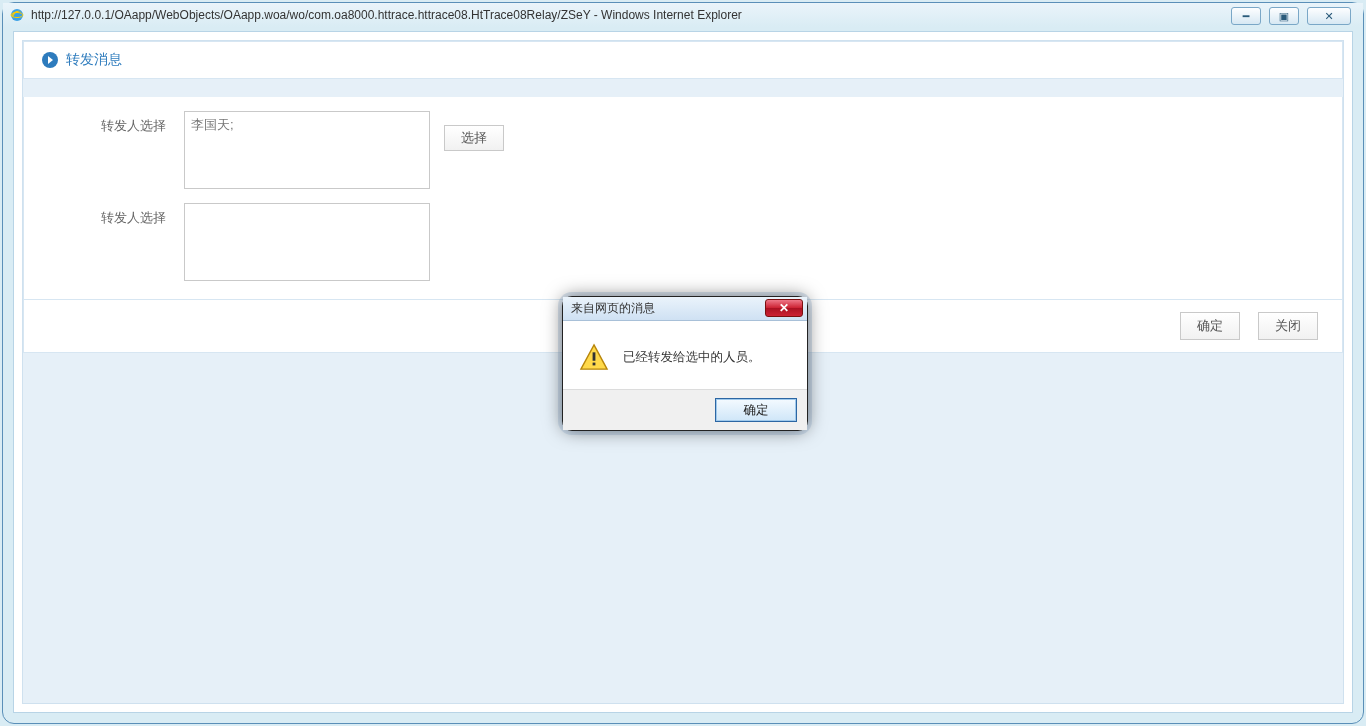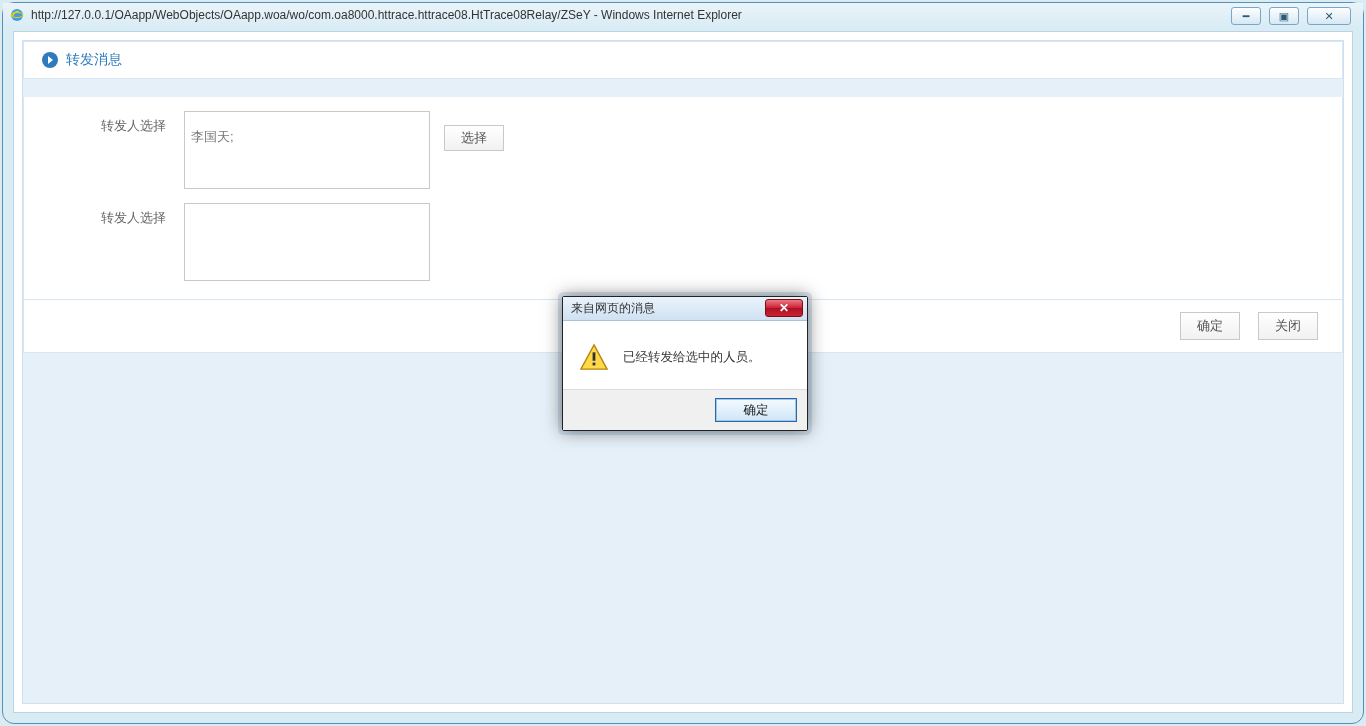--- a/index.html
+++ b/index.html
@@ -101,21 +101,21 @@
     padding-right:18px;
     padding-top:6px;
     color:#666;
     font-size:13px;
   }
   .ta {
     width:246px; height:78px;
     resize:none;
     font-family:inherit; font-size:13px;
     border:1px solid #c9c9c9;
-    padding:16px 6px;
+    padding:4px 6px;
     overflow-y:scroll;
     color:#777;
   }
   .btn {
     display:inline-block;
     min-width:60px;
     height:28px;
     padding:0 14px;
     border:1px solid #c9c9c9;
     background:linear-gradient(#ffffff,#f1f1f1);
@@ -130,21 +130,21 @@
     padding:12px 24px;
     display:flex; justify-content:flex-end; gap:18px;
   }
   
   .overlay-dialog {
     position:absolute;
     left:562px; top:296px;
     width:246px;
     border:1px solid #222;
     box-shadow:0 0 18px rgba(0,0,0,0.5), 0 0 0 4px rgba(160,190,220,0.35);
-    border-radius:2px;
+    border-radius:10px;
     background:#fff;
   }
   .dlg-title {
     height:24px;
     background:linear-gradient(#eaf3fb,#cfe1f3);
     border-bottom:1px solid #a8c0d8;
     display:flex; align-items:center;
     padding-left:8px;
     font-size:12px;
     color:#333;

